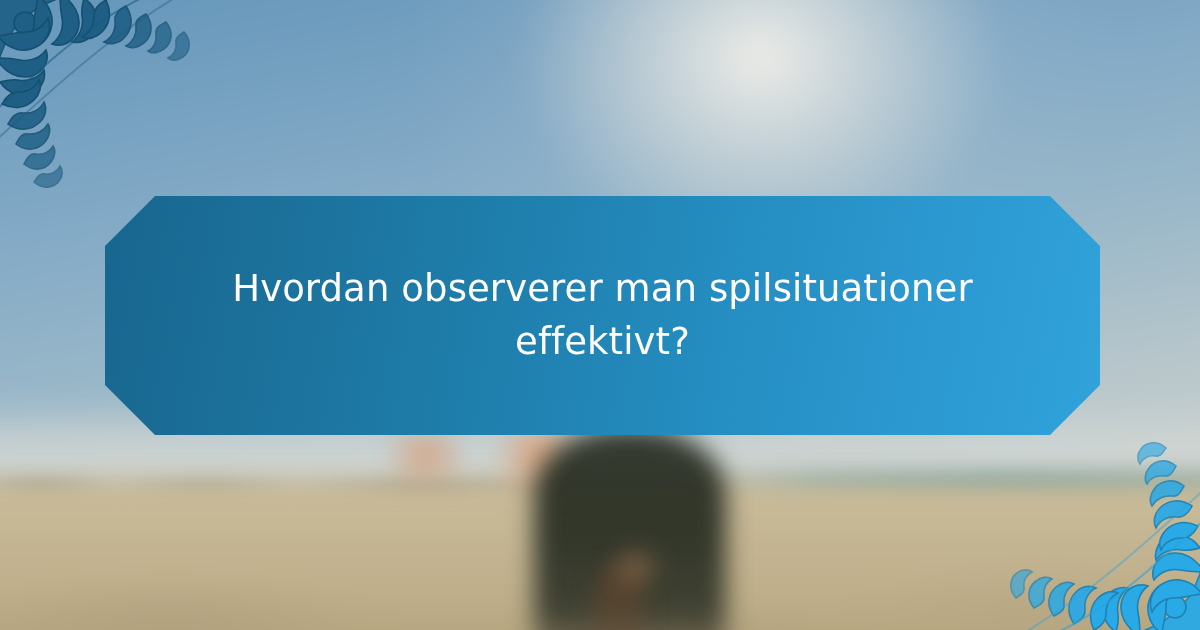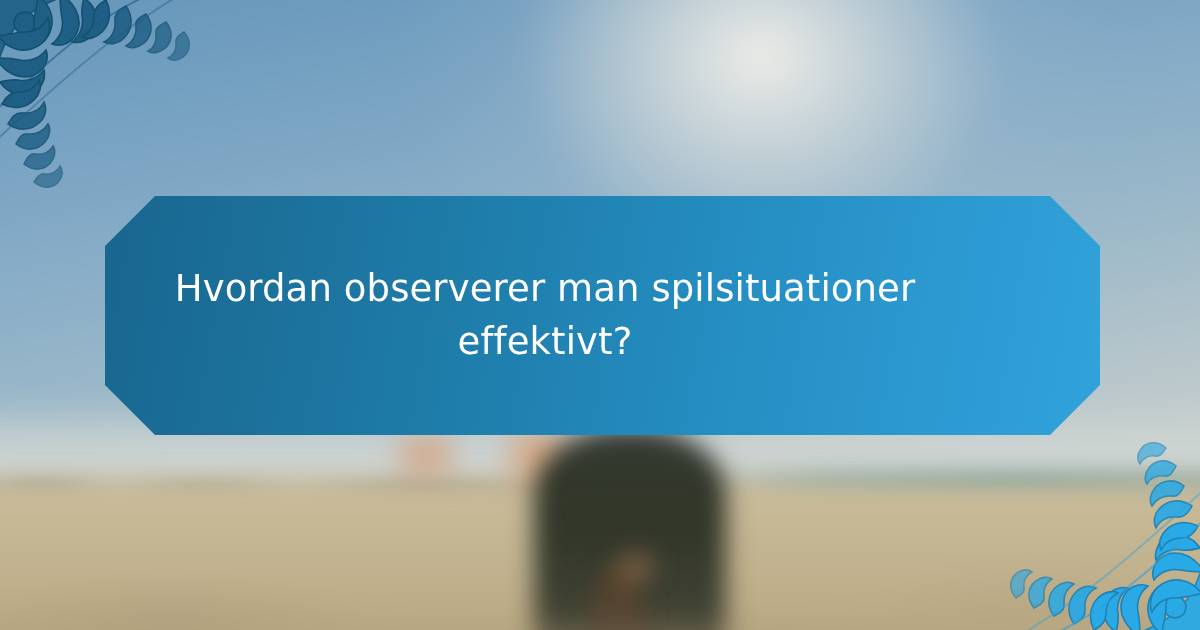--- a/index.html
+++ b/index.html
@@ -195,21 +195,21 @@
       50px 0,
       945px 0,
       995px 50px,
       995px 189px,
       945px 239px,
       50px 239px,
       0 189px,
       0 50px);
     display: flex;
     align-items: center;
-    justify-content: flex-start;
+    justify-content: center;
   }
   .banner-title {
     margin: 0;
     padding: 0 60px;
     color: #ffffff;
     font-size: 37px;
     font-weight: 400;
     line-height: 1.42;
     text-align: center;
     letter-spacing: 0.1px;

